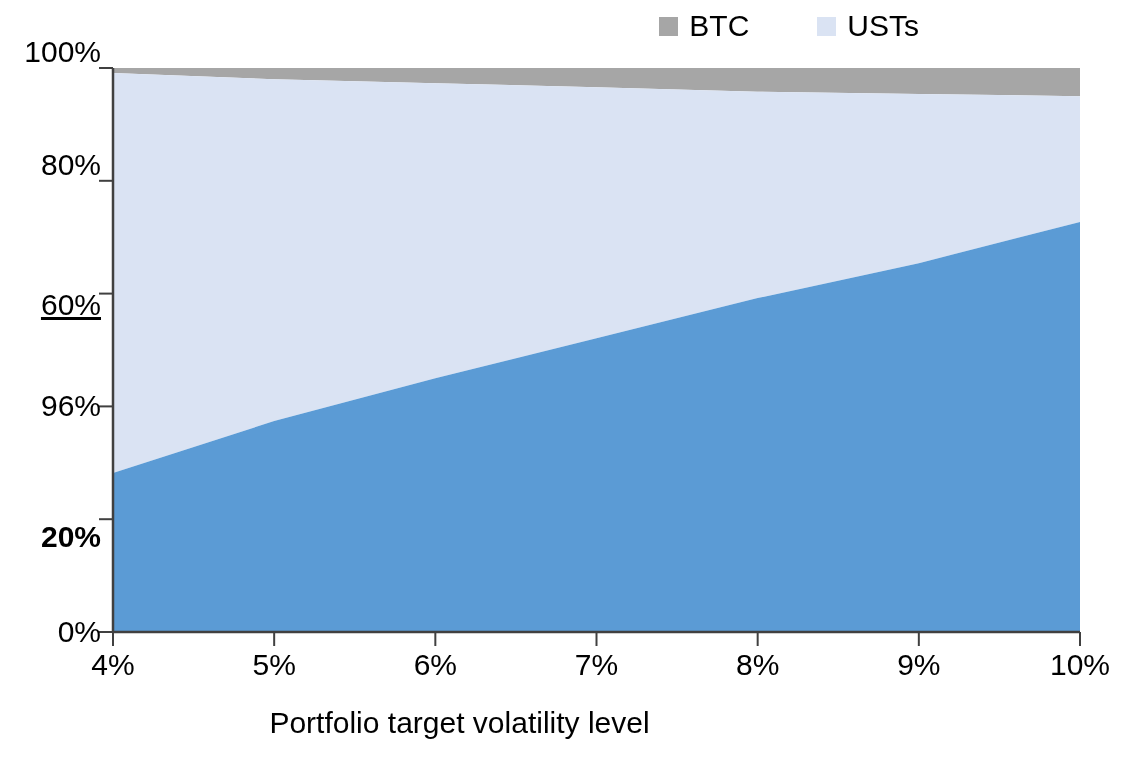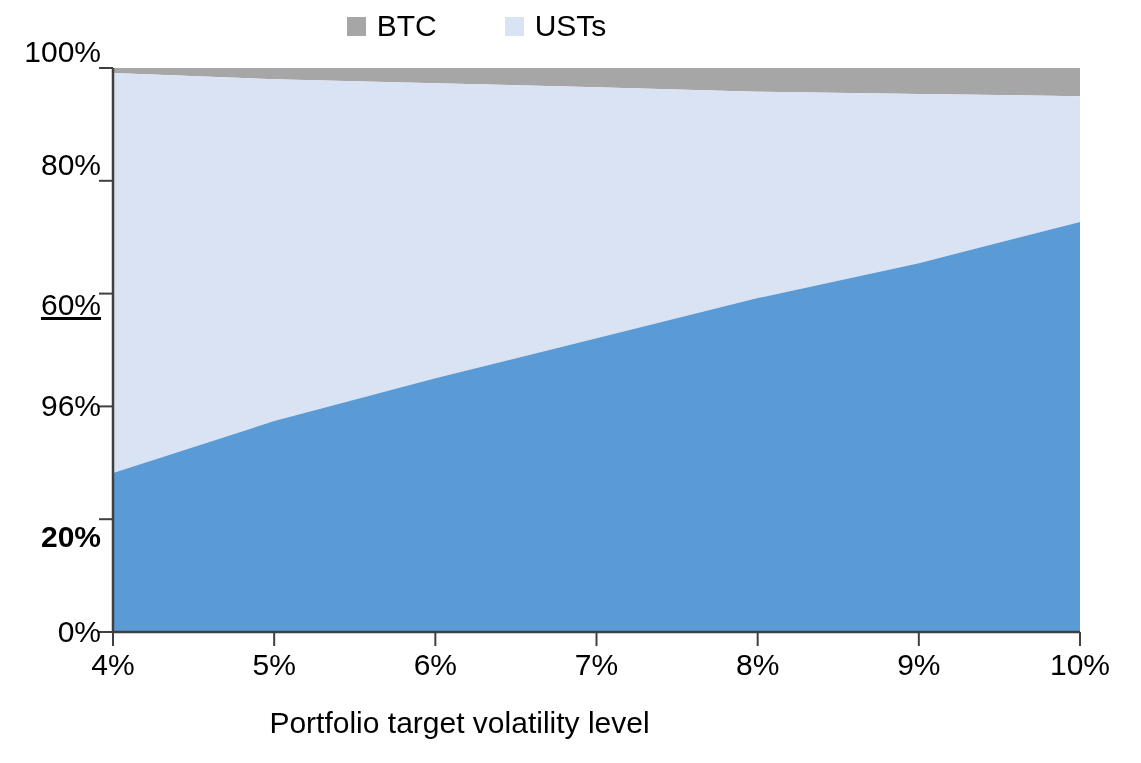--- a/index.html
+++ b/index.html
@@ -21,21 +21,21 @@
   }
 
   
   .legend {
     position: absolute;
     left: 0;
     top: 6px;
     width: 953px;
     height: 40px;
     display: flex;
-    justify-content: center;
+    justify-content: flex-end;
     align-items: center;
   }
   .legend-item {
     display: flex;
     align-items: center;
     margin: 0 34px;
   }
   .legend-swatch {
     width: 19px;
     height: 19px;

